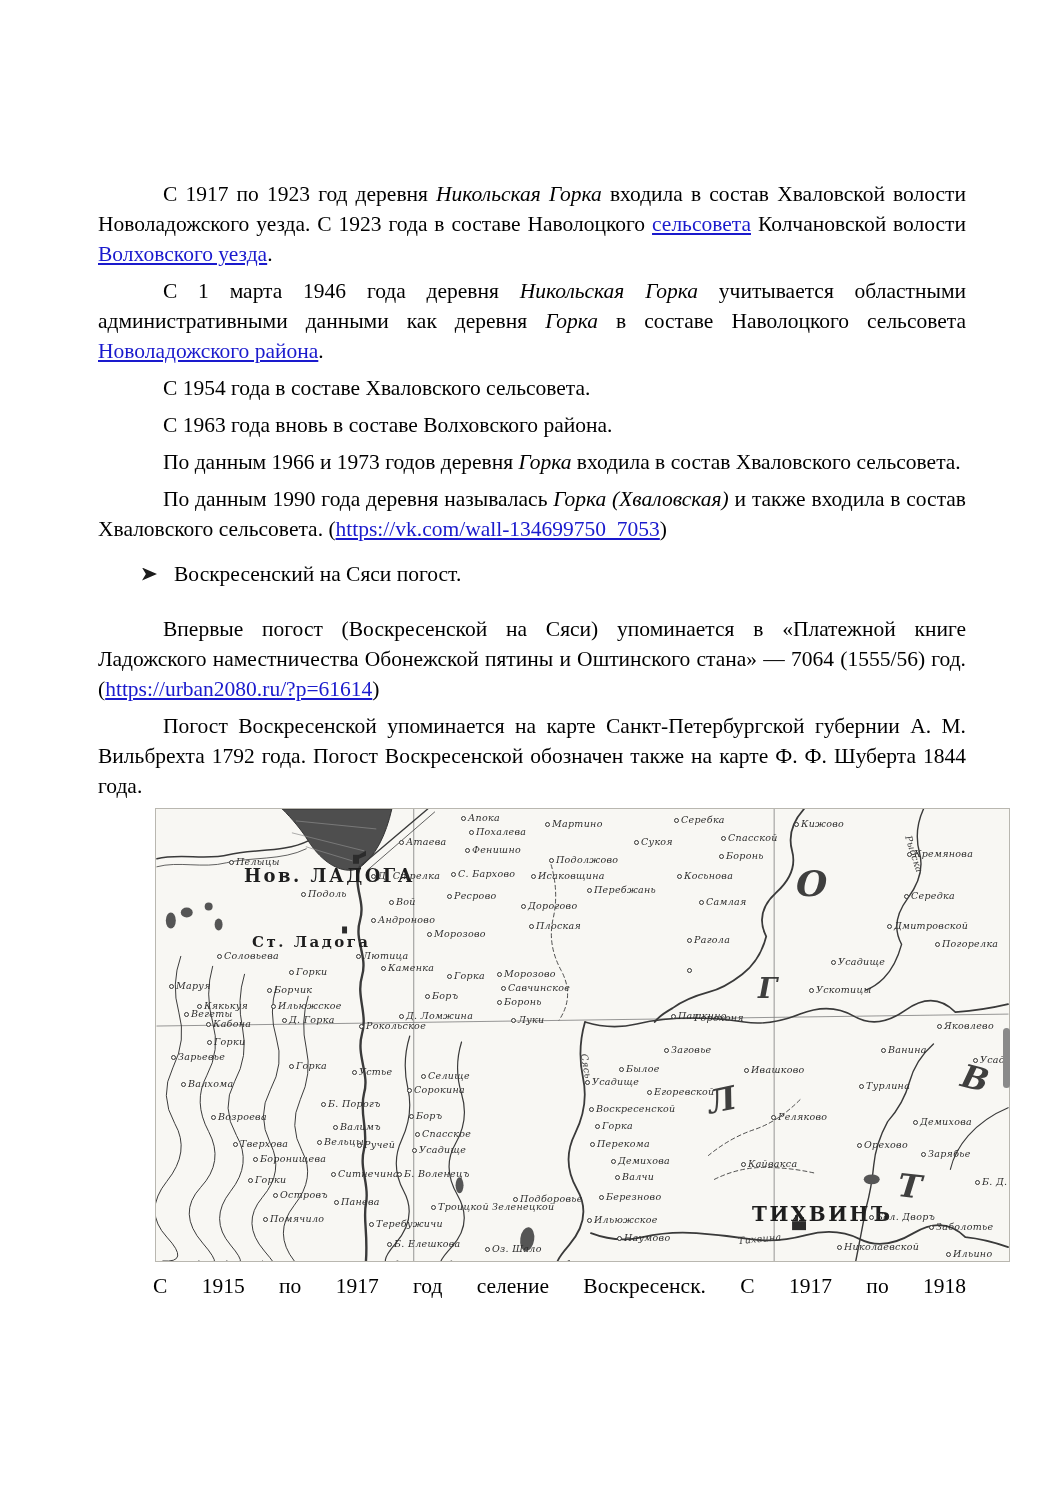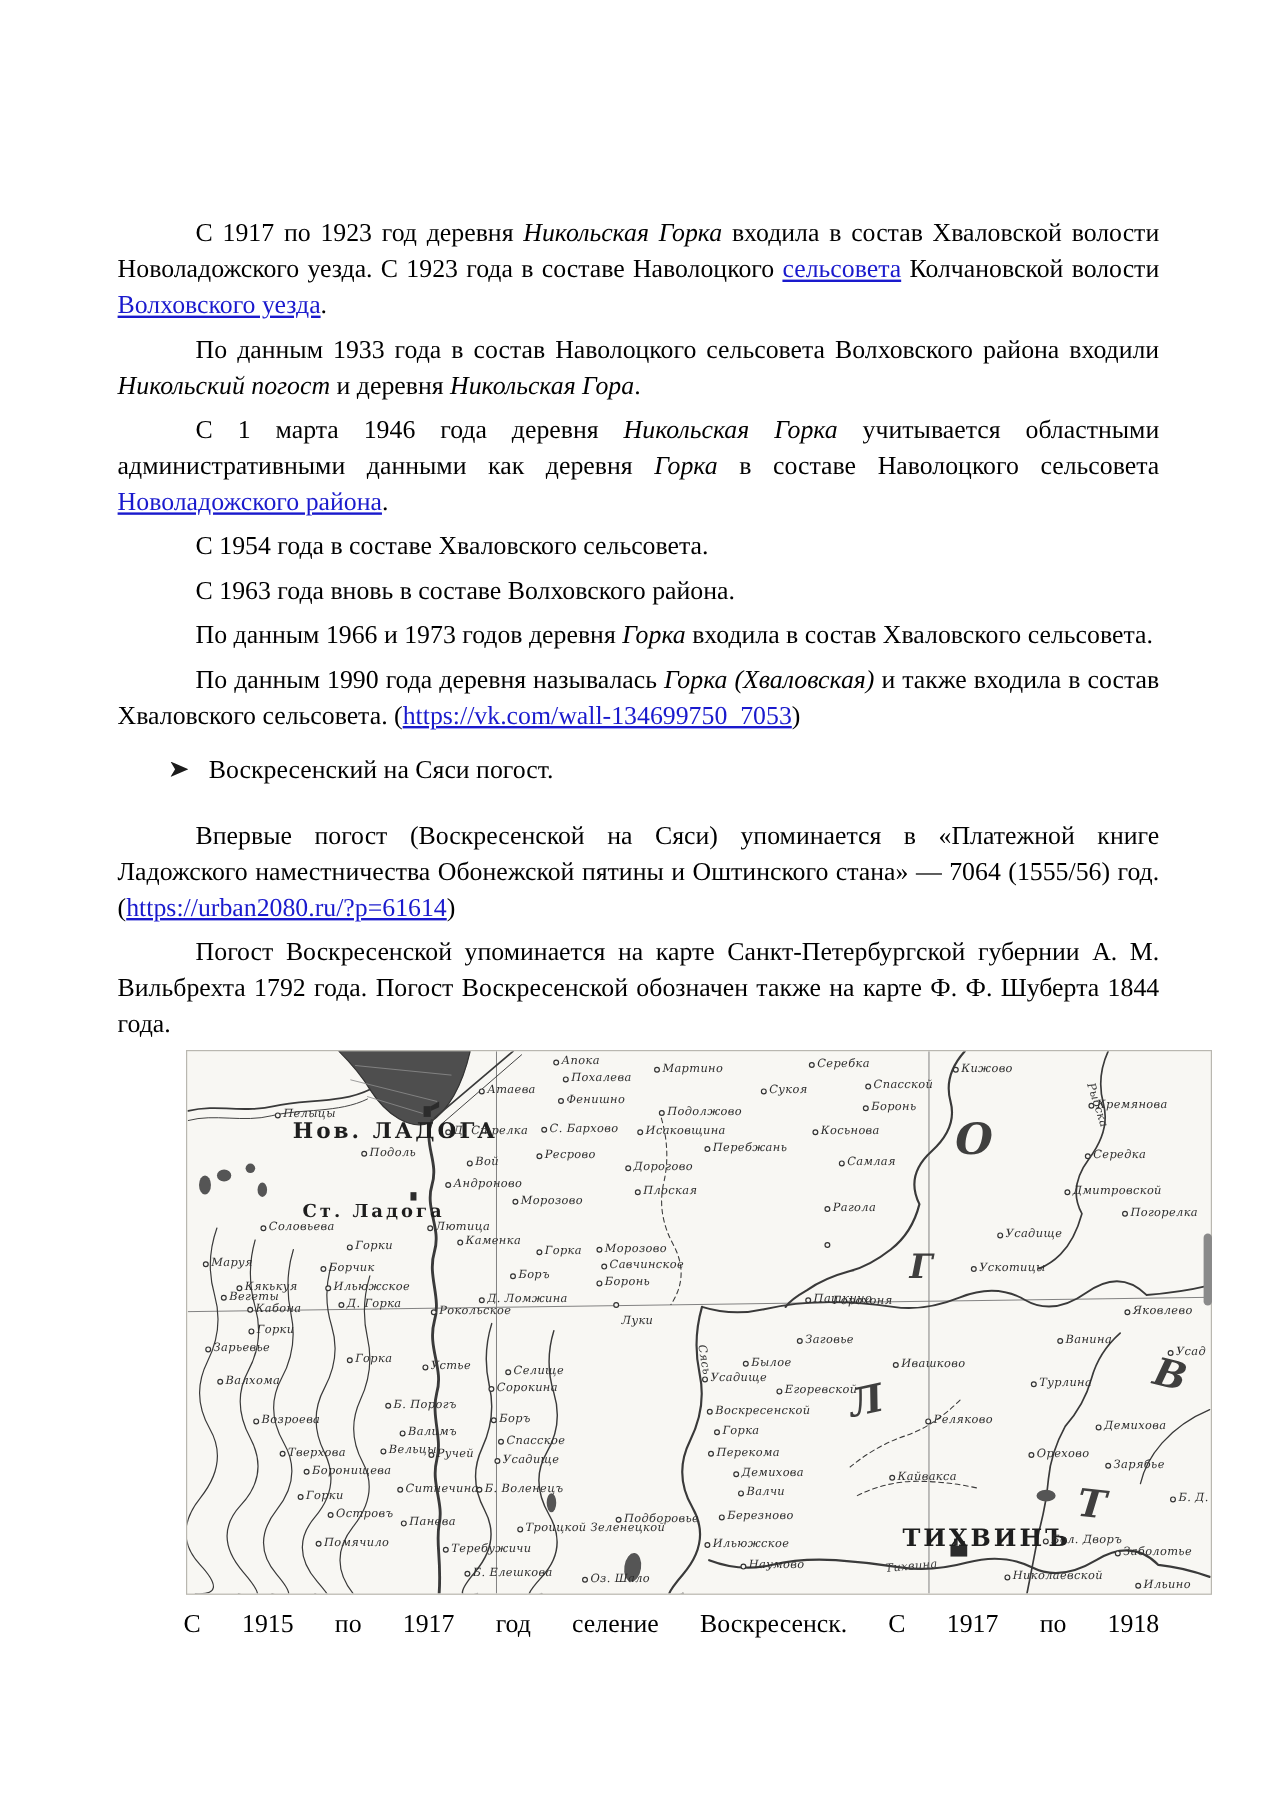--- a/index.html
+++ b/index.html
@@ -56,21 +56,20 @@
     position:absolute;left:1003px;top:1028px;width:7px;height:60px;
     background:#8a8a8a;border-radius:4px;
   }
 </style>
 </head>
 <body>
 
 <div id="content">
   <div id="doc-body">
       <p class="para"><span>С 1917 по 1923 год деревня </span><span class="it">Никольская Горка</span><span> входила в состав Хваловской волости Новоладожского уезда. С 1923 года в составе Наволоцкого </span><a class="lnk">сельсовета</a><span> Колчановской волости </span><a class="lnk">Волховского уезда</a><span>.</span></p>
-      <p class="para"><span>По данным 1933 года в состав Наволоцкого сельсовета Волховского района входили </span><span class="it">Никольский погост</span><span> и деревня </span><span class="it">Никольская Гора</span><span>.</span></p>
       <p class="para"><span>С 1 марта 1946 года деревня </span><span class="it">Никольская Горка</span><span> учитывается областными административными данными как деревня </span><span class="it">Горка</span><span> в составе Наволоцкого сельсовета </span><a class="lnk">Новоладожского района</a><span>.</span></p>
       <p class="para"><span>С 1954 года в составе Хваловского сельсовета.</span></p>
       <p class="para"><span>С 1963 года вновь в составе Волховского района.</span></p>
       <p class="para"><span>По данным 1966 и 1973 годов деревня </span><span class="it">Горка</span><span> входила в состав Хваловского сельсовета.</span></p>
       <p class="para"><span>По данным 1990 года деревня называлась </span><span class="it">Горка (Хваловская)</span><span> и также входила в состав Хваловского сельсовета. (</span><a class="lnk">https://vk.com/wall-134699750_7053</a><span>)</span></p>
       <p class="para bullet">
         <span class="bullet-icon"></span>
         <span><span>Воскресенский на Сяси погост.</span></span>
       </p>
       <p class="para"><span>Впервые погост (Воскресенской на Сяси) упоминается в «Платежной книге Ладожского наместничества Обонежской пятины и Оштинского стана» — 7064 (1555/56) год. (</span><a class="lnk">https://urban2080.ru/?p=61614</a><span>)</span></p>
@@ -246,21 +245,21 @@
         <span class="map-label" style="left: 133px; top: 206px;">Д. Горка</span>
         <span class="map-dot" style="left: 126px; top: 209px;"></span>
         <span class="map-label" style="left: 57px; top: 210px;">Кабона</span>
         <span class="map-dot" style="left: 50px; top: 213px;"></span>
         <span class="map-label" style="left: 250px; top: 202px;">Д. Ломжина</span>
         <span class="map-dot" style="left: 243px; top: 205px;"></span>
         <span class="map-label" style="left: 210px; top: 212px;">Рокольское</span>
         <span class="map-dot" style="left: 203px; top: 215px;"></span>
         <span class="map-label" style="left: 348px; top: 188px;">Боронь</span>
         <span class="map-dot" style="left: 341px; top: 191px;"></span>
-        <span class="map-label" style="left: 362px; top: 206px; margin-top: 14px;">Луки</span>
+        <span class="map-label" style="left: 362px; top: 206px;">Луки</span>
         <span class="map-dot" style="left: 355px; top: 209px;"></span>
         <span class="map-label" style="left: 682px; top: 148px;">Усадище</span>
         <span class="map-dot" style="left: 675px; top: 151px;"></span>
         <span class="map-label" style="left: 660px; top: 176px;">Ускотицы</span>
         <span class="map-dot" style="left: 653px; top: 179px;"></span>
         <span class="map-label" style="left: 788px; top: 212px;">Яковлево</span>
         <span class="map-dot" style="left: 781px; top: 215px;"></span>
         <span class="map-label" style="left: 732px; top: 236px;">Ванина</span>
         <span class="map-dot" style="left: 725px; top: 239px;"></span>
         <span class="map-label" style="left: 824px; top: 246px;">Усад</span>

